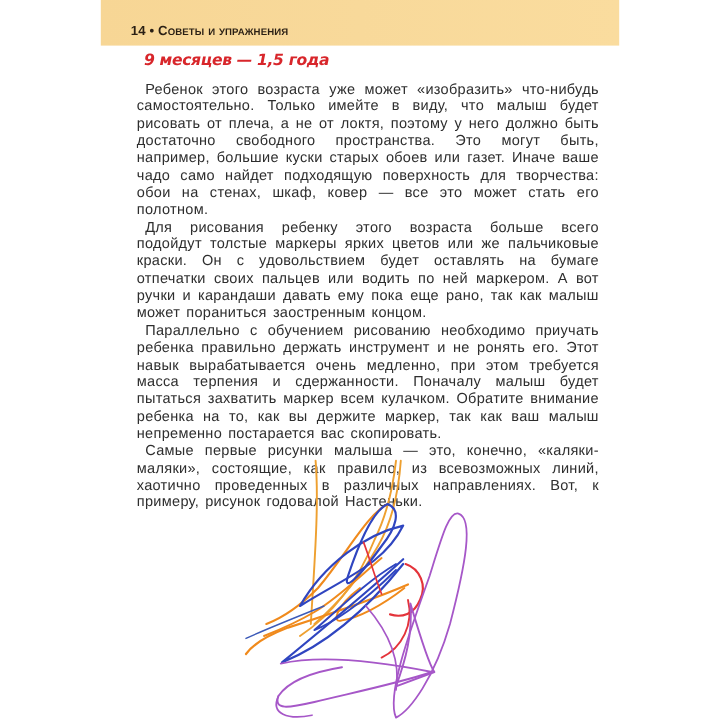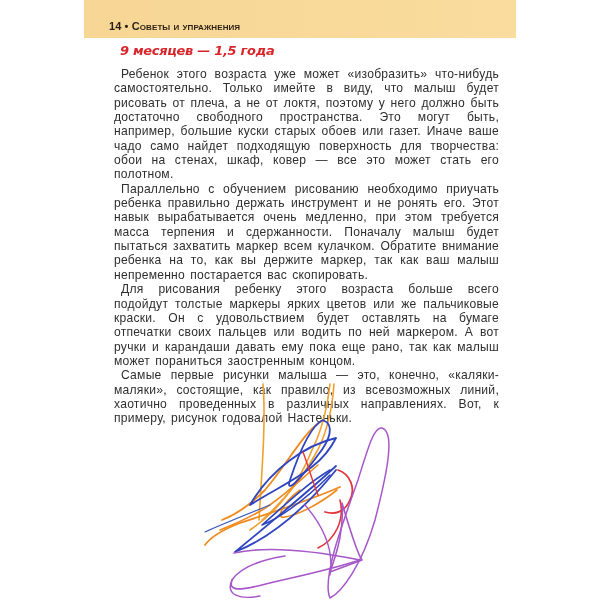--- a/index.html
+++ b/index.html
@@ -36,22 +36,22 @@
 </head>
 <body>
 
 <div class="page">
   <div class="header-band">
     <div class="running-head">14 • Советы и упражнения</div>
   </div>
   <div class="section-title">9 месяцев — 1,5 года</div>
   <div class="body-text">
     <p>Ребенок этого возраста уже может «изобразить» что-нибудь самостоятельно. Только имейте в виду, что малыш будет рисовать от плеча, а не от локтя, поэтому у него должно быть достаточно свободного пространства. Это могут быть, например, большие куски старых обоев или газет. Иначе ваше чадо само найдет подходящую поверхность для творчества: обои на стенах, шкаф, ковер — все это может стать его полотном.</p>
+    <p>Для рисования ребенку этого возраста больше всего подойдут толстые маркеры ярких цветов или же пальчиковые краски. Он с удовольствием будет оставлять на бумаге отпечатки своих пальцев или водить по ней маркером. А вот ручки и карандаши давать ему пока еще рано, так как малыш может пораниться заостренным концом.</p>
     <p>Параллельно с обучением рисованию необходимо приучать ребенка правильно держать инструмент и не ронять его. Этот навык вырабатывается очень медленно, при этом требуется масса терпения и сдержанности. Поначалу малыш будет пытаться захватить маркер всем кулачком. Обратите внимание ребенка на то, как вы держите маркер, так как ваш малыш непременно постарается вас скопировать.</p>
-    <p>Для рисования ребенку этого возраста больше всего подойдут толстые маркеры ярких цветов или же пальчиковые краски. Он с удовольствием будет оставлять на бумаге отпечатки своих пальцев или водить по ней маркером. А вот ручки и карандаши давать ему пока еще рано, так как малыш может пораниться заостренным концом.</p>
     <p>Самые первые рисунки малыша — это, конечно, «каляки-маляки», состоящие, как правило, из всевозможных линий, хаотично проведенных в различных направлениях. Вот, к примеру, рисунок годовалой Настеньки.</p>
   </div>
 </div>
 
 <svg class="drawing" viewBox="0 0 600 600" fill="none" stroke-linecap="round" stroke-linejoin="round">
 
   <path d="M263,384 C266,420 262,470 259,520" stroke="#eea030" stroke-width="1.6"></path>
   <path d="M330,384 C327,410 322,430 312,450 C300,480 280,510 250,530" stroke="#eea030" stroke-width="1.6"></path>
   <path d="M334,384 C332,412 326,436 315,455 C302,478 285,500 262,520" stroke="#eea030" stroke-width="1.6"></path>
   <path d="M323,420 C305,430 290,460 265,490 C250,505 235,515 222,520" stroke="#f08a1c" stroke-width="1.8"></path>

